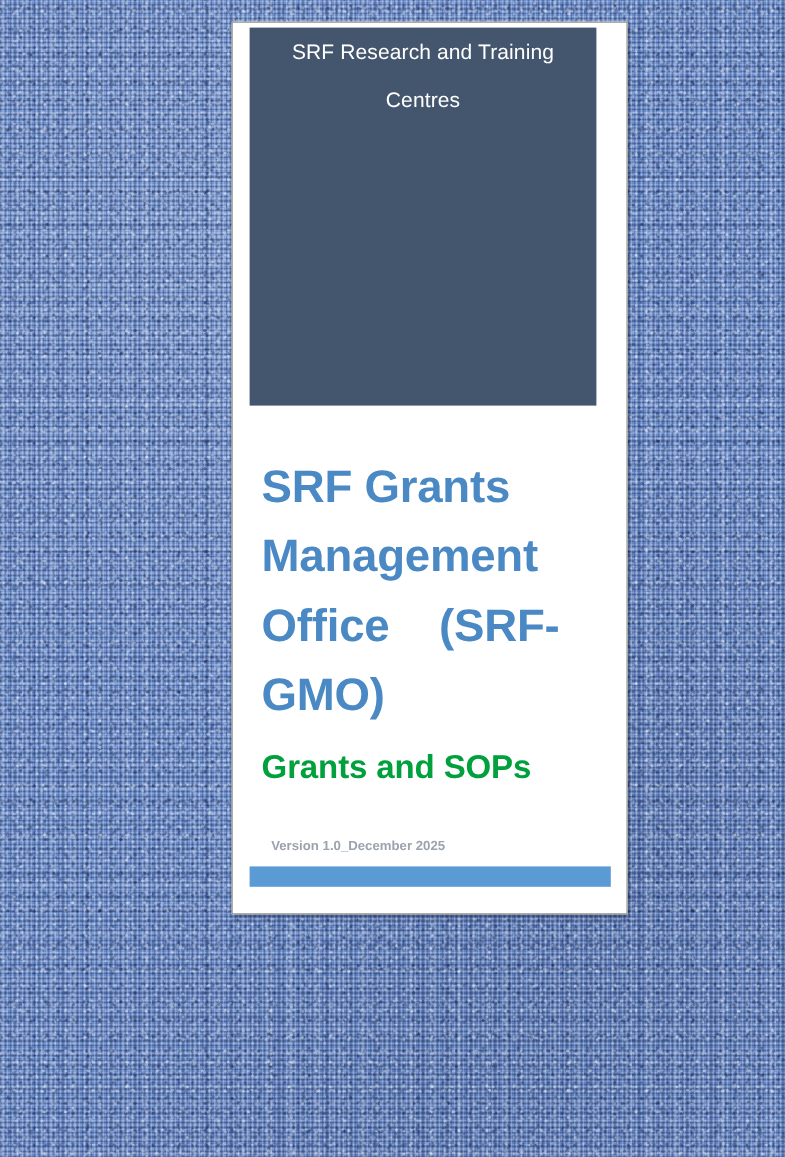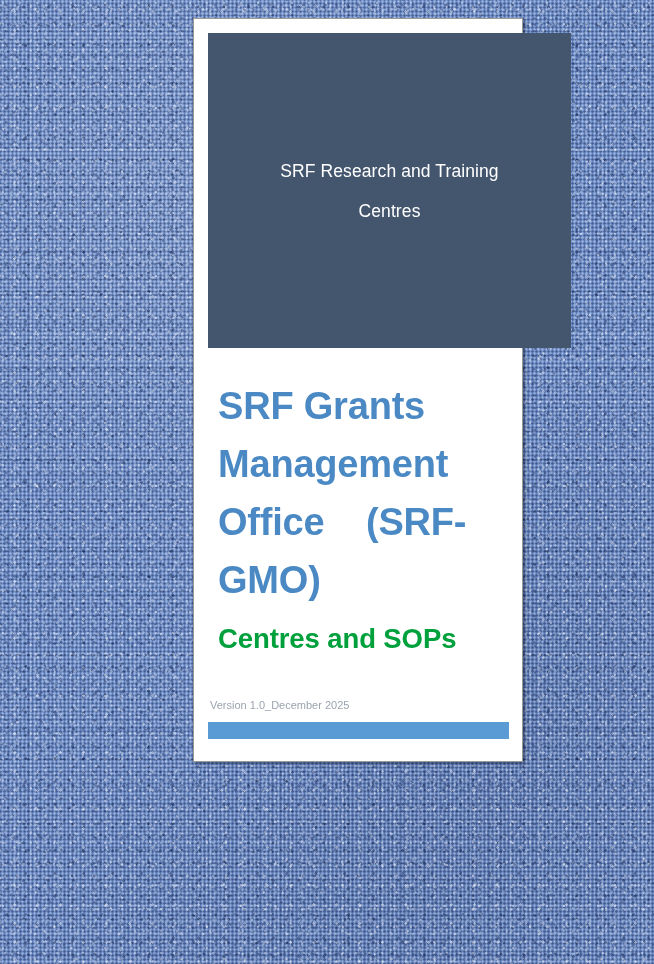--- a/index.html
+++ b/index.html
@@ -93,26 +93,25 @@
     height: 744px;
     background: #ffffff;
     border: 1px solid #9a9a94;
     box-sizing: border-box;
     box-shadow: 2px 2px 3px rgba(20,30,60,0.45);
   }
 
   #cover-banner {
     position: absolute;
     left: 14px;
-    top: 14px;
-    width: 363px;
+    top: 4px;
+    width: 289px;
     height: 315px;
     background: #44566e;
     display: flex;
-    align-items: center;
     justify-content: center;
   }
 
   #banner-heading {
     color: #ffffff;
     font-size: 17.5px;
     line-height: 40px;
     text-align: center;
     font-weight: 400;
     letter-spacing: 0.1px;
@@ -139,26 +138,26 @@
     width: 290px;
     color: #00a03c;
     font-size: 27.5px;
     font-weight: bold;
     line-height: 36px;
     letter-spacing: -0.1px;
   }
 
   #cover-version {
     position: absolute;
-    left: 16px;
+    left: 32px;
     top: 679px;
     width: 290px;
     color: #9aa3ae;
     font-size: 11px;
-    font-weight: 400;
+    font-weight: 700;
     line-height: 14px;
   }
 
   #cover-accent-bar {
     position: absolute;
     left: 14px;
     top: 703px;
     width: 301px;
     height: 17px;
     background: #5b9bd5;
@@ -175,19 +174,19 @@
 </div>
 
 <div id="document-page">
 
   <div id="cover-banner">
     <div id="banner-heading">SRF Research and Training Centres</div>
   </div>
 
   <div id="cover-title">SRF Grants Management Office    (SRF-GMO)</div>
 
-  <div id="cover-subtitle">Centres and SOPs</div>
+  <div id="cover-subtitle">Grants and SOPs</div>
 
   <div id="cover-version">Version 1.0_December 2025</div>
 
   <div id="cover-accent-bar"></div>
 
 </div>
 
 </body></html>

